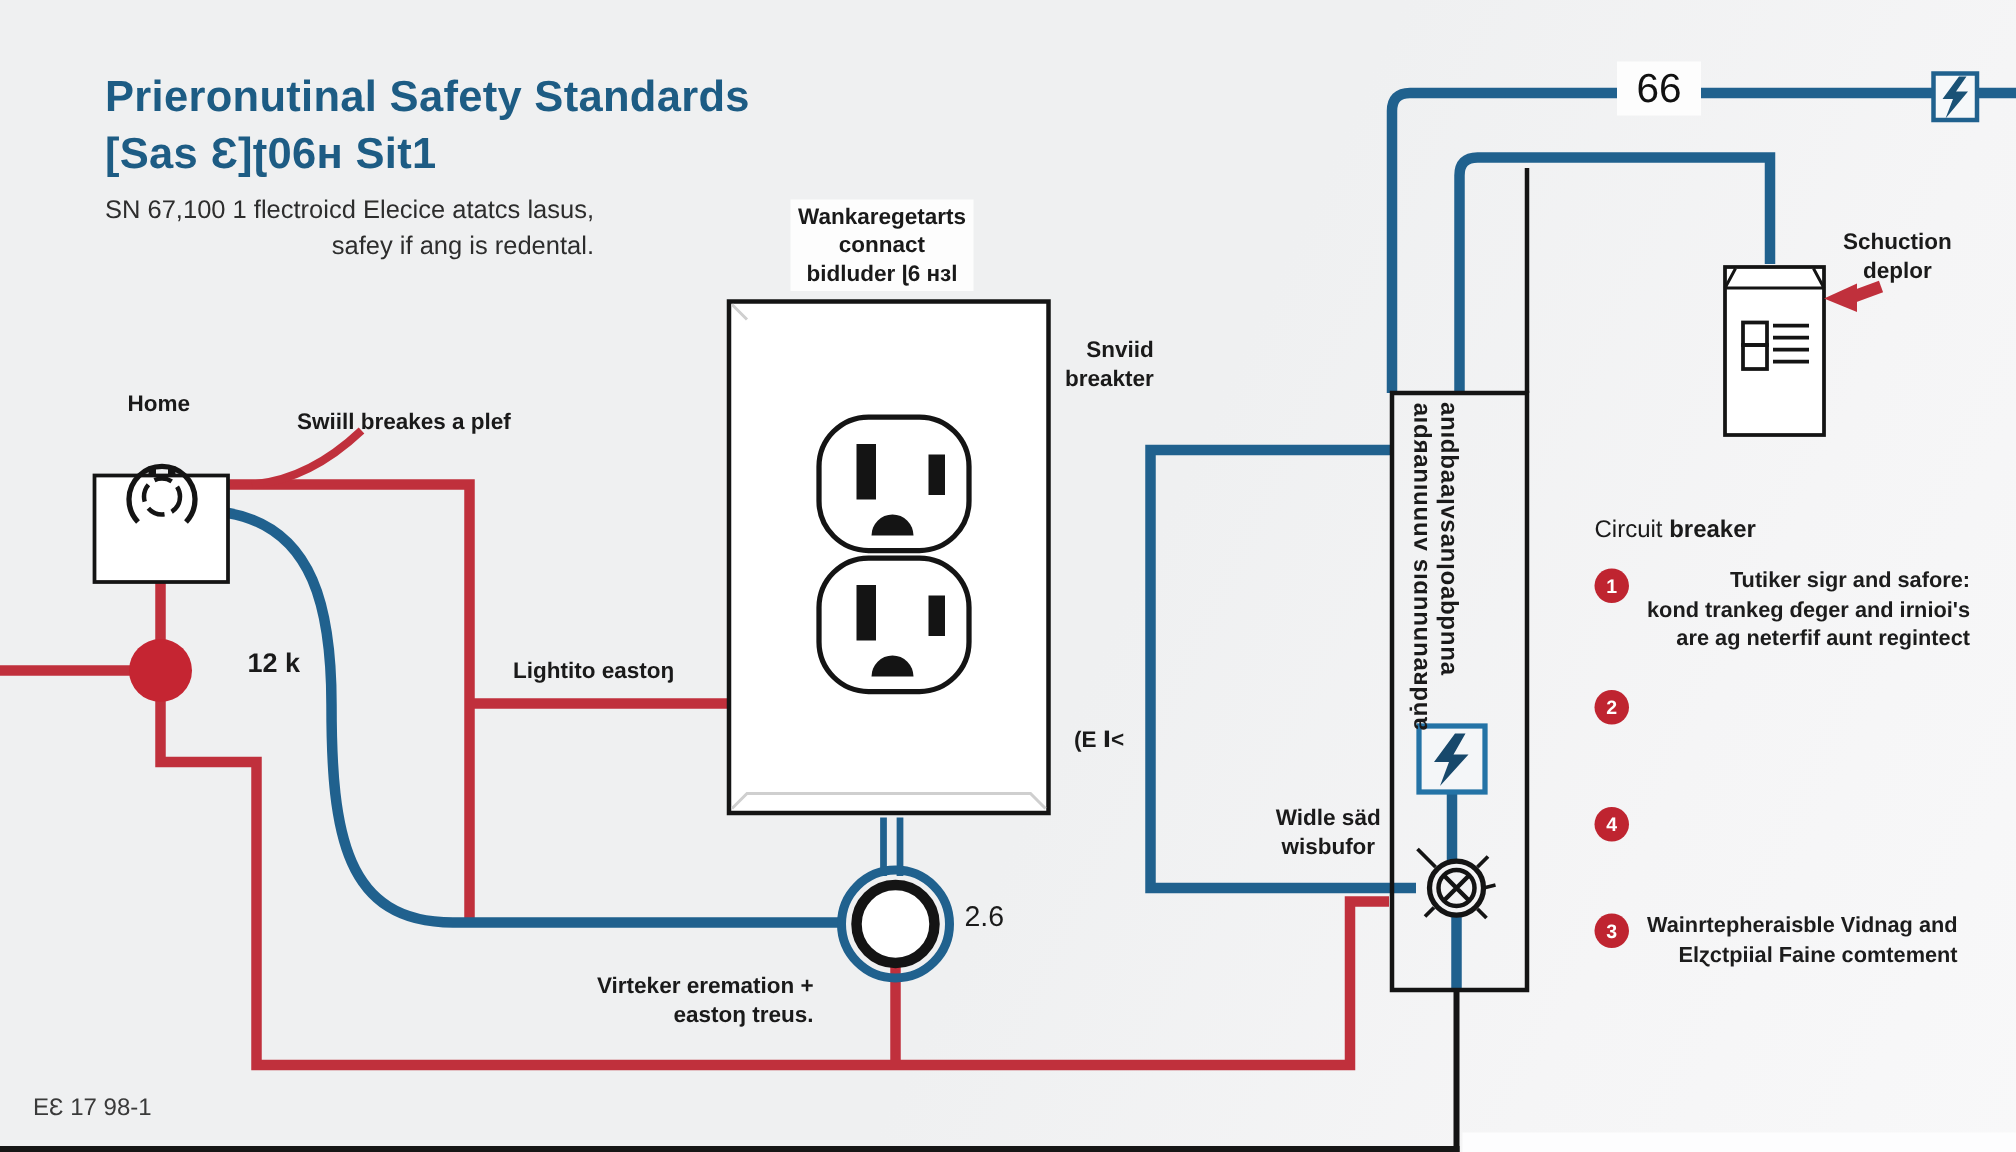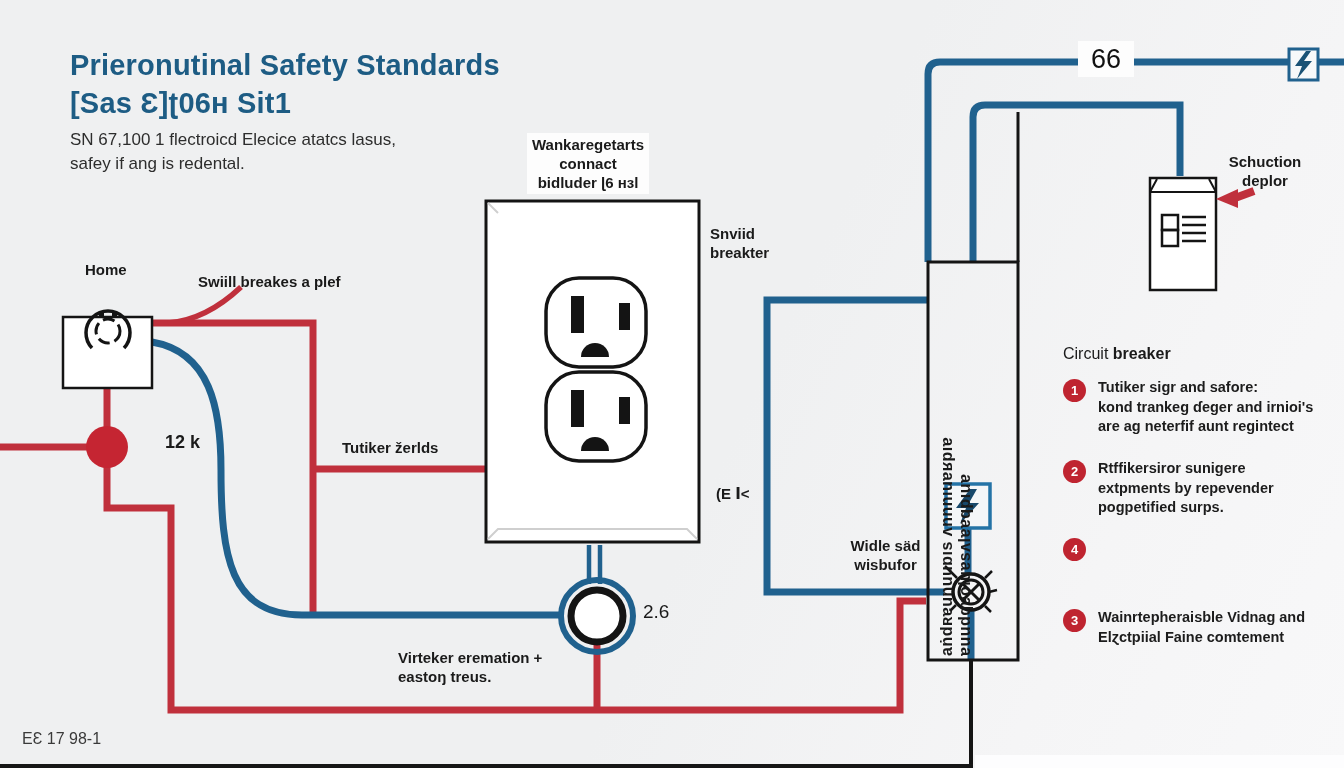--- a/index.html
+++ b/index.html
@@ -1,19 +1,19 @@
 <!DOCTYPE html>
 <html><head>
 <meta charset="utf-8">
 <style>
   html,body{margin:0;padding:0;}
   body{font-family:"Liberation Sans","DejaVu Sans",sans-serif;}
   #stage{position:relative;width:1344px;height:768px;overflow:hidden;
          background:linear-gradient(115deg,#eff0f1 55%,#f5f5f6 80%,#f8f8f9);}
-  .abs{position:absolute;}
+  .abs{position:absolute;text-align:right;}
   .lbl{color:#1a1a1a;font-weight:700;font-size:15px;line-height:19px;white-space:pre-line;}
   .title{color:#1d5c84;font-weight:700;font-size:29px;line-height:38px;letter-spacing:.2px;}
   .subtitle{color:#2d2d2d;font-weight:400;font-size:17px;line-height:24px;white-space:pre-line;}
   .badge{width:23px;height:23px;border-radius:50%;background:#bf2430;color:#fff;
          font-size:13px;font-weight:700;display:flex;align-items:center;justify-content:center;}
   .item-text{color:#1c1c1c;font-weight:700;font-size:14.5px;line-height:19.5px;white-space:pre-line;}
   .whitebox{background:#fdfdfd;}
   svg{position:absolute;left:0;top:0;}
 </style>
 </head>
@@ -121,21 +121,21 @@
   </svg>
 
   <div class="abs title" style="left:70px;top:46px;">Prieronutinal Safety Standards</div>
   <div class="abs title" style="left:70px;top:84px;">[Sas Ɛ]ʈ06ʜ Sit1</div>
   <div class="abs subtitle" style="left:70px;top:128px;">SN 67,100 1 flectroicd Elecice atatcs lasus,
 safey if ang is redental.</div>
 
   <div class="abs lbl" style="left:85px;top:260px;">Home</div>
   <div class="abs lbl" style="left:198px;top:272px;">Swiill breakes a plef</div>
   <div class="abs" style="left:137px;top:432px;font-size:18px;font-weight:700;color:#1a1a1a;margin-left:28px;">12 k</div>
-  <div class="abs lbl" style="left:342px;top:438px;">Tutiker žerlds</div>
+  <div class="abs lbl" style="left:342px;top:438px;">Lightito eastoŋ</div>
 
   <div class="abs lbl whitebox" style="left:527px;top:133px;width:122px;text-align:center;padding:2px 0;">Wankaregetarts
 connact
 bidluder ɭ6 ʜɜl</div>
   <div class="abs lbl" style="left:710px;top:224px;">Snviid
 breakter</div>
   <div class="abs lbl" style="left:716px;top:484px;">(E Ⅰ&lt;</div>
   <div class="abs lbl" style="left:833px;top:536px;width:105px;text-align:center;">Widle säd
 wisbufor</div>
   <div class="abs" style="left:643px;top:601px;font-size:19px;color:#1a1a1a;">2.6</div>
@@ -151,23 +151,20 @@
   <div class="abs" style="left:1063px;top:345px;font-size:16px;color:#1a1a1a;">
     <span>Circuit </span><span style="font-weight:700;">breaker</span>
   </div>
 
   <div class="abs badge" style="left:1063px;top:379px;">1</div>
   <div class="abs item-text" style="left:1098px;top:378px;">Tutiker sigr and safore:
 kond trankeg ɗeger and irnioi's
 are ag neterfif aunt regintect</div>
 
   <div class="abs badge" style="left:1063px;top:460px;">2</div>
-  <div class="abs item-text" style="left:1098px;top:459px;">Rtffikersiror sunigere
-extpments by repevender
-pogpetified surps.</div>
 
   <div class="abs badge" style="left:1063px;top:538px;">4</div>
 
   <div class="abs badge" style="left:1063px;top:609px;">3</div>
   <div class="abs item-text" style="left:1098px;top:608px;">Wainrtepheraisble Vidnag and
 Elɀctpiial Faine comtement</div>
 
   <div class="abs" style="left:22px;top:730px;font-size:16px;color:#3a3a3a;">EƐ 17 98-1</div>
 </div>
 

